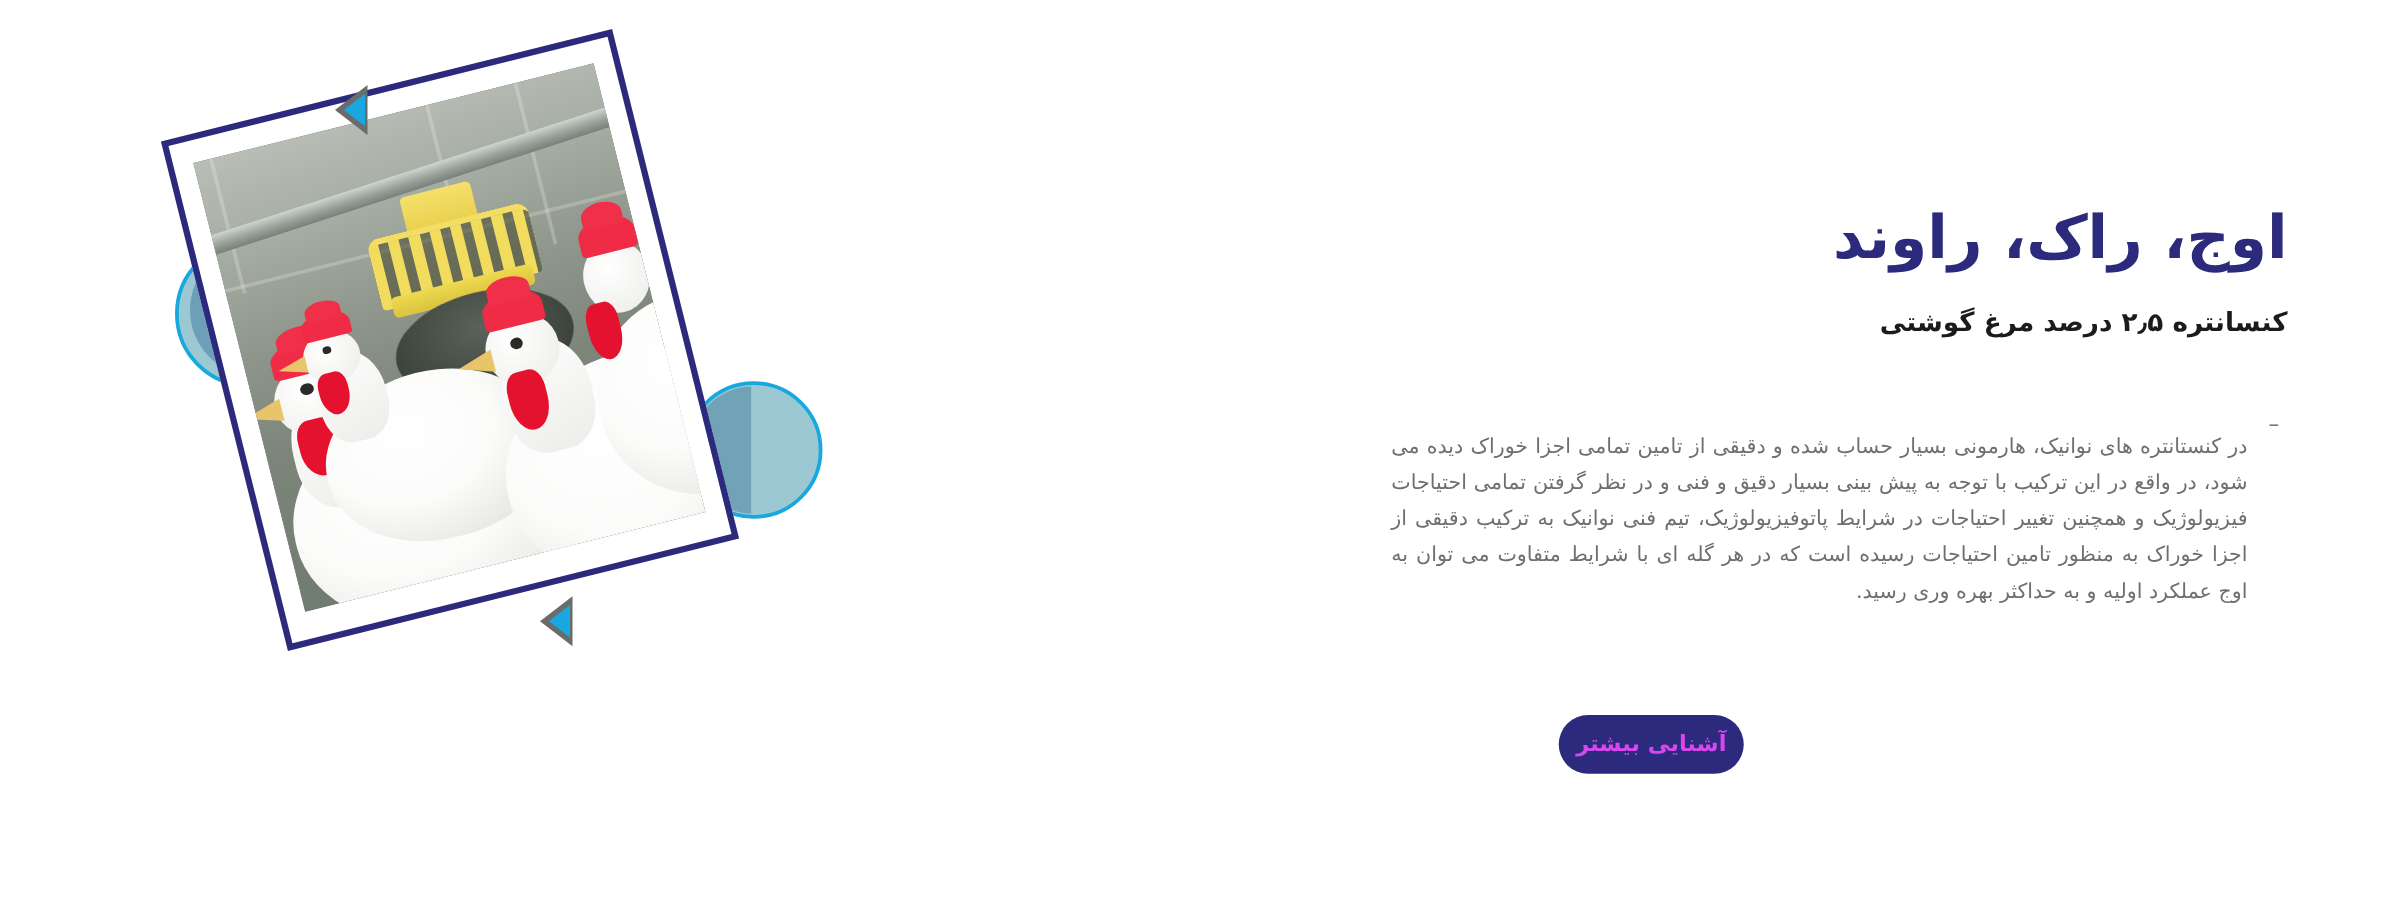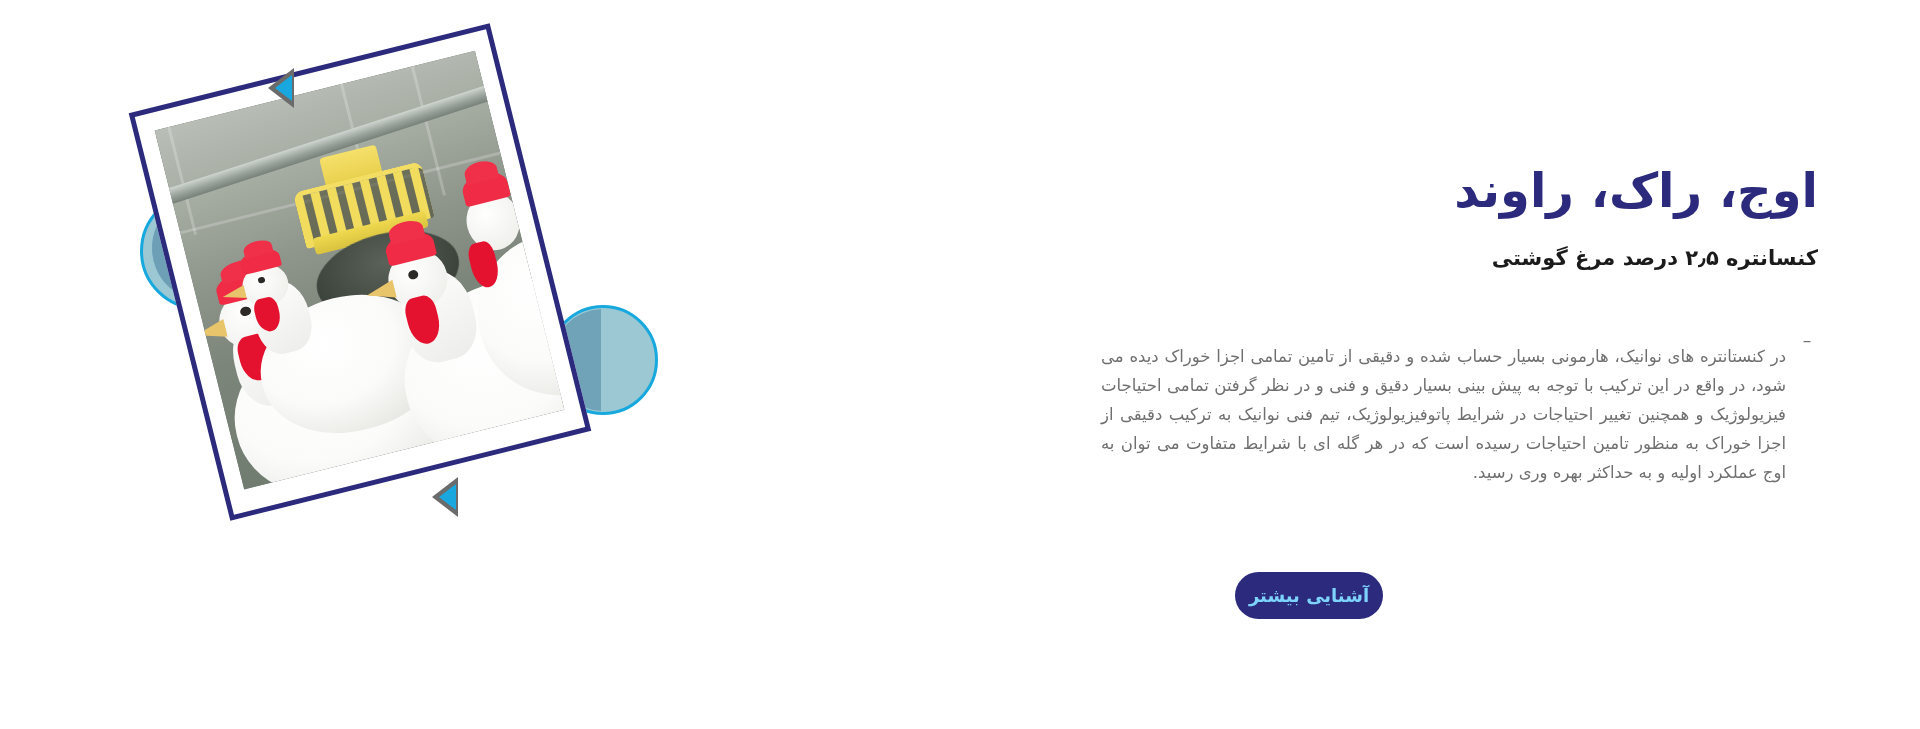--- a/index.html
+++ b/index.html
@@ -172,21 +172,21 @@
     position:absolute;left:7px;top:7px;
     width:0;height:0;
     border-top:13px solid transparent;
     border-bottom:13px solid transparent;
     border-right:17px solid #19a7e0;
   }
 
   
   .content{
     position:absolute;
-    right:102px; top:0px;
+    right:90px; top:0px;
     width:1030px; height:669px;
     text-align:right;
     direction:rtl;
   }
   .title{
     position:absolute;
     right:0; top:128px;
     width:100%;
     color:#2b2a7c;
     font-size:48px;
@@ -238,21 +238,21 @@
     display:flex;
     justify-content:flex-start;
     padding-right:435px;
     box-sizing:border-box;
   }
   .cta-button{
     display:inline-flex;
     align-items:center;
     justify-content:center;
     background:#2b2a7c;
-    color:#7dd3fc;
+    color:#d946ef;
     font-size:18px;
     font-weight:bold;
     border:none;
     border-radius:28px;
     width:148px;
     height:47px;
     cursor:pointer;
     font-family:"DejaVu Sans","Liberation Sans",sans-serif;
   }
 </style>

